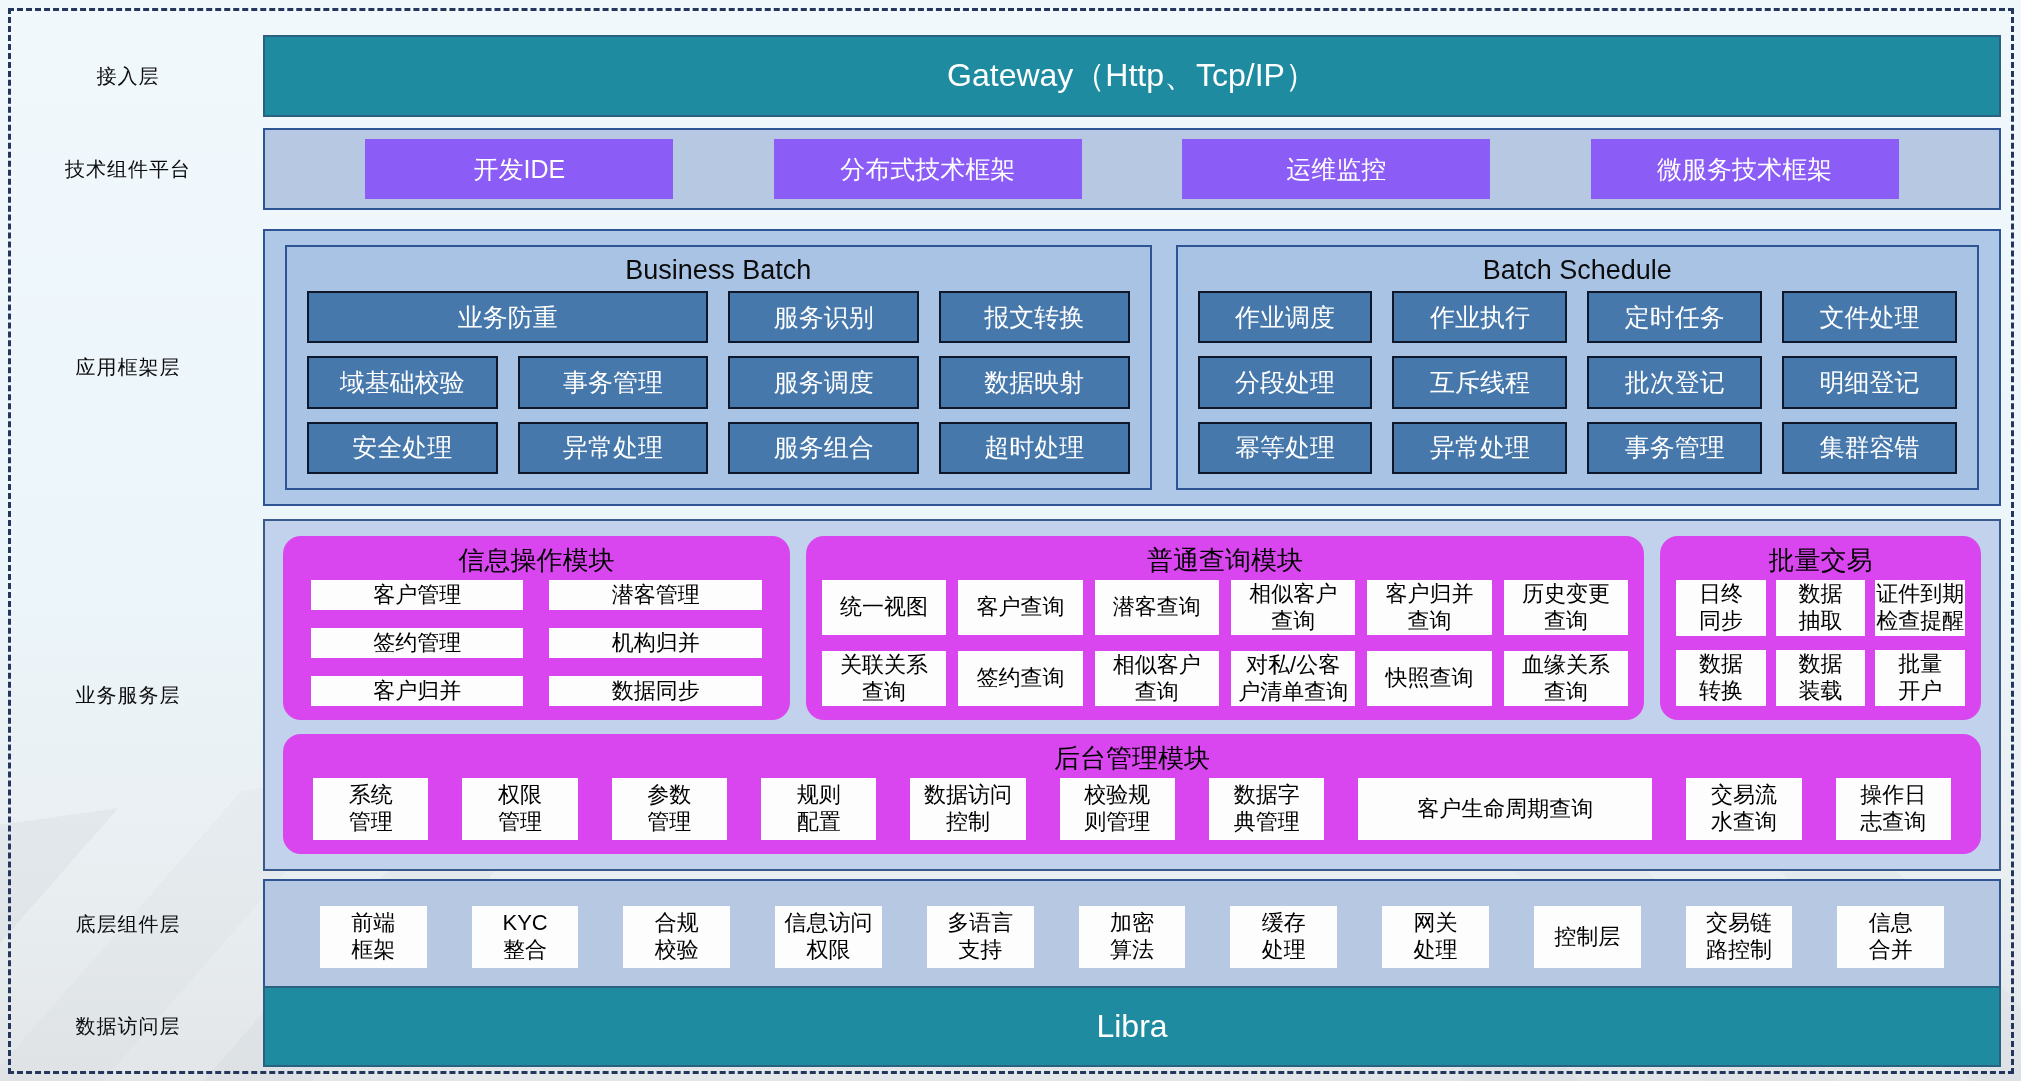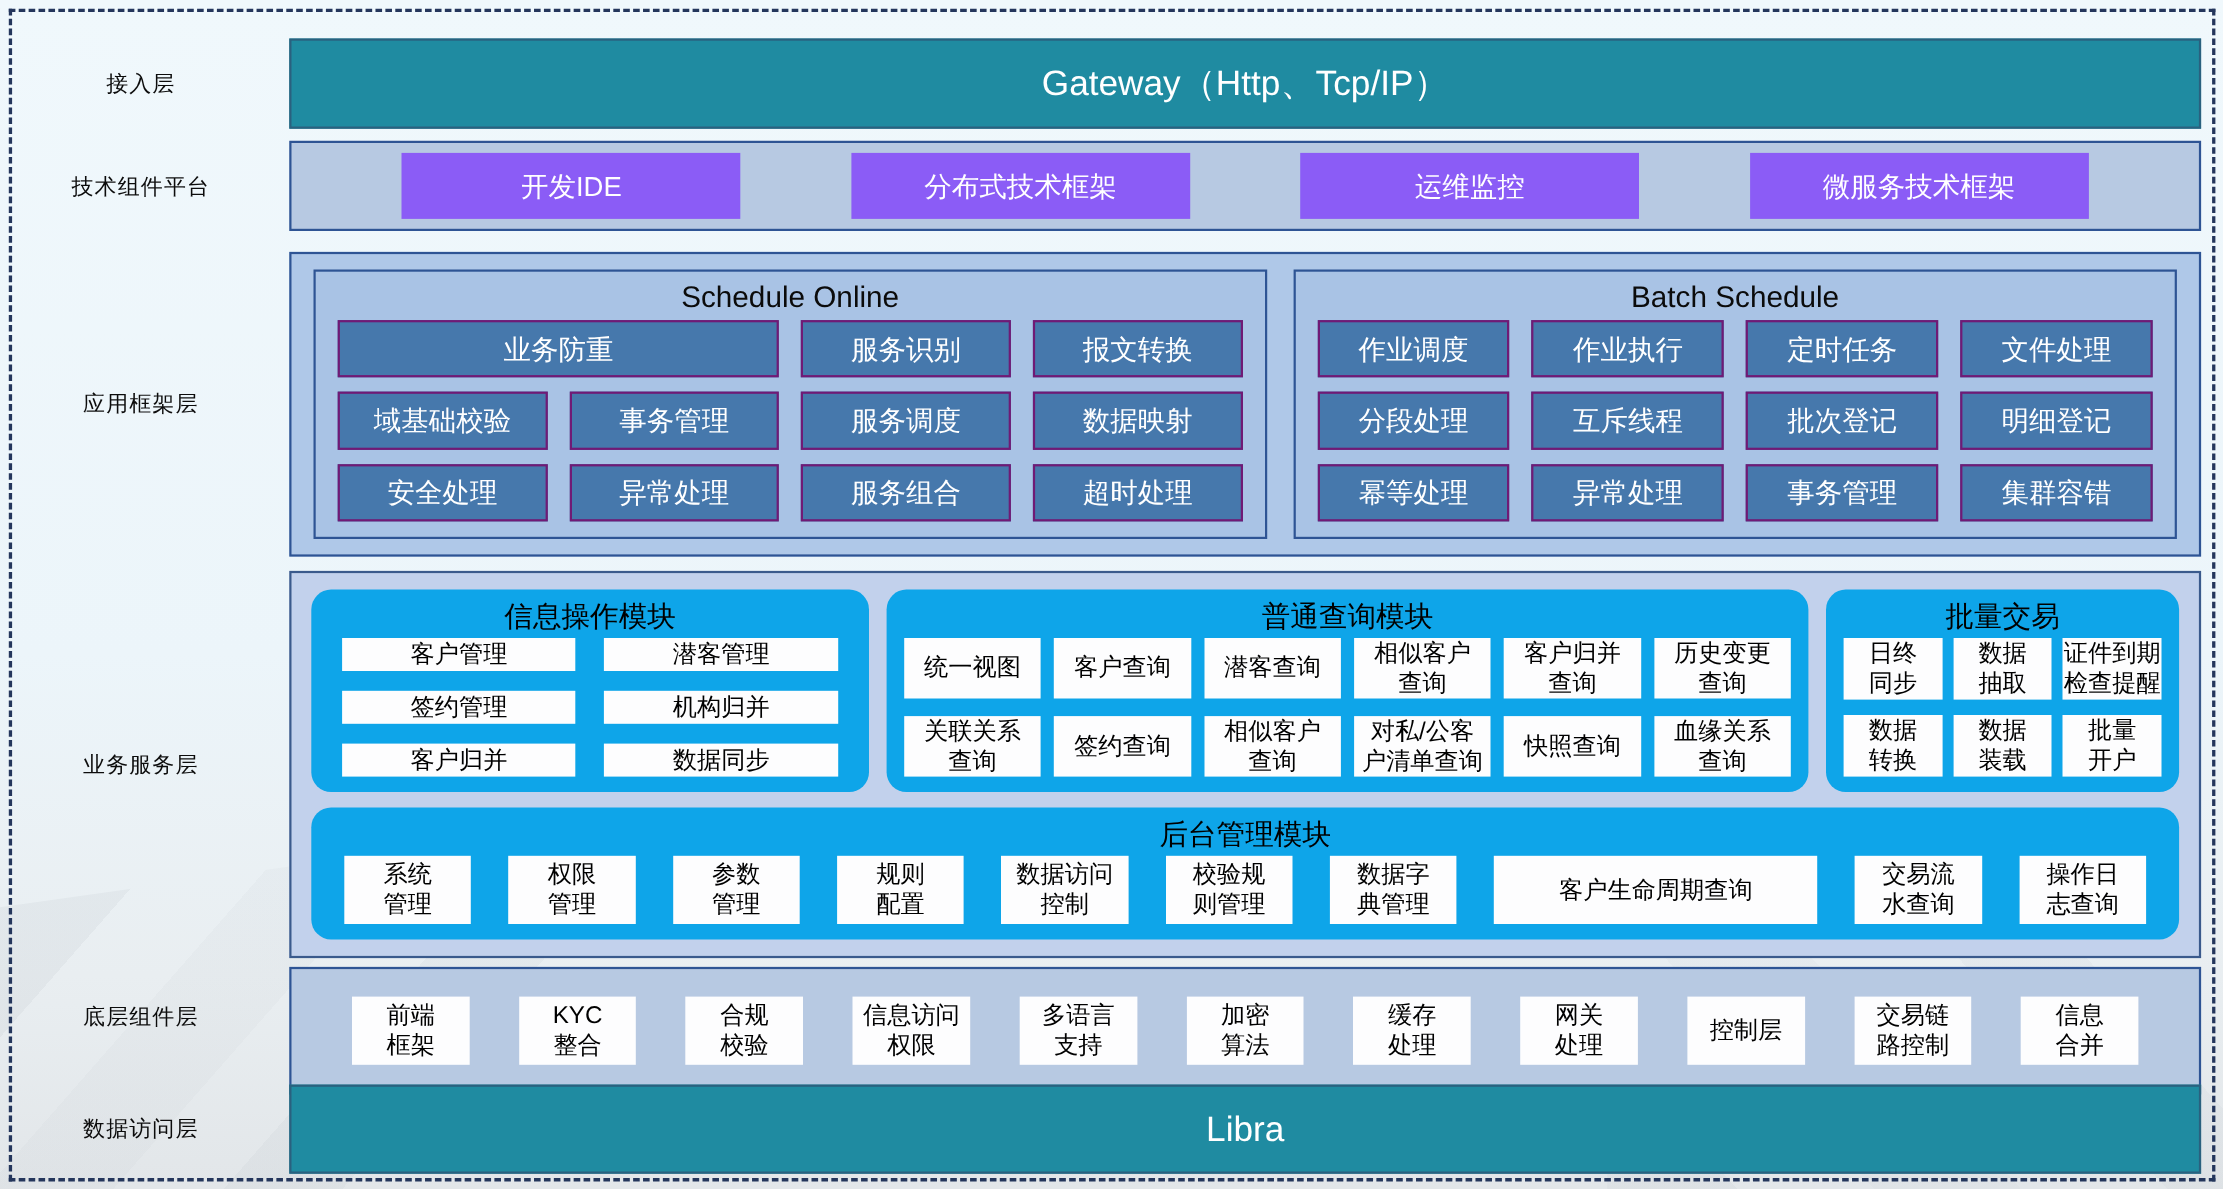--- a/index.html
+++ b/index.html
@@ -44,27 +44,27 @@
   .appfw-panel{top:229px;height:277px;background:#afc8e8;border:2px solid #2e5494;
     display:flex;gap:24px;padding:14px 20px;}
   .subpanel{border:2px solid #2e5494;background:#a9c3e5;display:flex;flex-direction:column;
     padding:2px 20px 14px;box-sizing:border-box;}
   .subpanel.bo{flex:52;}
   .subpanel.bs{flex:48;}
   .subpanel-title{font-size:27px;color:#0b0b0b;text-align:center;height:42px;line-height:42px;}
   .sub-rows{display:flex;flex-direction:column;flex:1;gap:13px;}
   .grid4{display:grid;grid-template-columns:repeat(4,1fr);gap:20px;flex:1;}
   .grid4.span-first > :first-child{grid-column:1 / span 2;}
-  .blue-btn{background:#4678ac;border:2px solid #701a75;color:#fff;font-size:25px;
+  .blue-btn{background:#4678ac;border:2px solid #0f172a;color:#fff;font-size:25px;
     display:flex;align-items:center;justify-content:center;box-sizing:border-box;}
 
   .bizsvc-panel{top:519px;height:352px;background:#c2d1ec;border:2px solid #3a5a8c;
     padding:15px 18px;display:flex;flex-direction:column;gap:14px;}
   .cards-row{display:flex;gap:16px;flex:1;}
-  .card{background:#0ea5e9;border-radius:18px;padding:4px 16px 14px;display:flex;flex-direction:column;box-sizing:border-box;}
+  .card{background:#d946ef;border-radius:18px;padding:4px 16px 14px;display:flex;flex-direction:column;box-sizing:border-box;}
   .card-title{text-align:center;font-size:26px;color:#000;height:40px;line-height:40px;}
   .card-grid{display:grid;flex:1;gap:16px;}
   .info-card{flex:526;}
   .info-card .card-grid{grid-template-columns:repeat(2,1fr);gap:18px 26px;padding:0 12px;}
   .query-card{flex:893;}
   .query-card .card-grid{grid-template-columns:repeat(6,1fr);gap:16px 12px;}
   .batch-card{flex:320;}
   .batch-card .card-grid{grid-template-columns:repeat(3,1fr);gap:14px 10px;}
   .white-box{background:#fdfdfe;color:#000;font-size:22px;line-height:1.22;
     display:flex;align-items:center;justify-content:center;text-align:center;white-space:pre-line;}
@@ -95,21 +95,21 @@
 
 <div class="band tech-panel">
     <div class="tech-btn">开发IDE</div>
     <div class="tech-btn">分布式技术框架</div>
     <div class="tech-btn">运维监控</div>
     <div class="tech-btn">微服务技术框架</div>
   </div>
 
 <div class="band appfw-panel">
   <div class="subpanel bo">
-    <div class="subpanel-title">Schedule Online</div>
+    <div class="subpanel-title">Business Batch</div>
     <div class="sub-rows">
       <div class="grid4 span-first">
           <div class="blue-btn">业务防重</div>
           <div class="blue-btn">服务识别</div>
           <div class="blue-btn">报文转换</div>
         </div>
       <div class="grid4">
           <div class="blue-btn">域基础校验</div>
           <div class="blue-btn">事务管理</div>
           <div class="blue-btn">服务调度</div>

